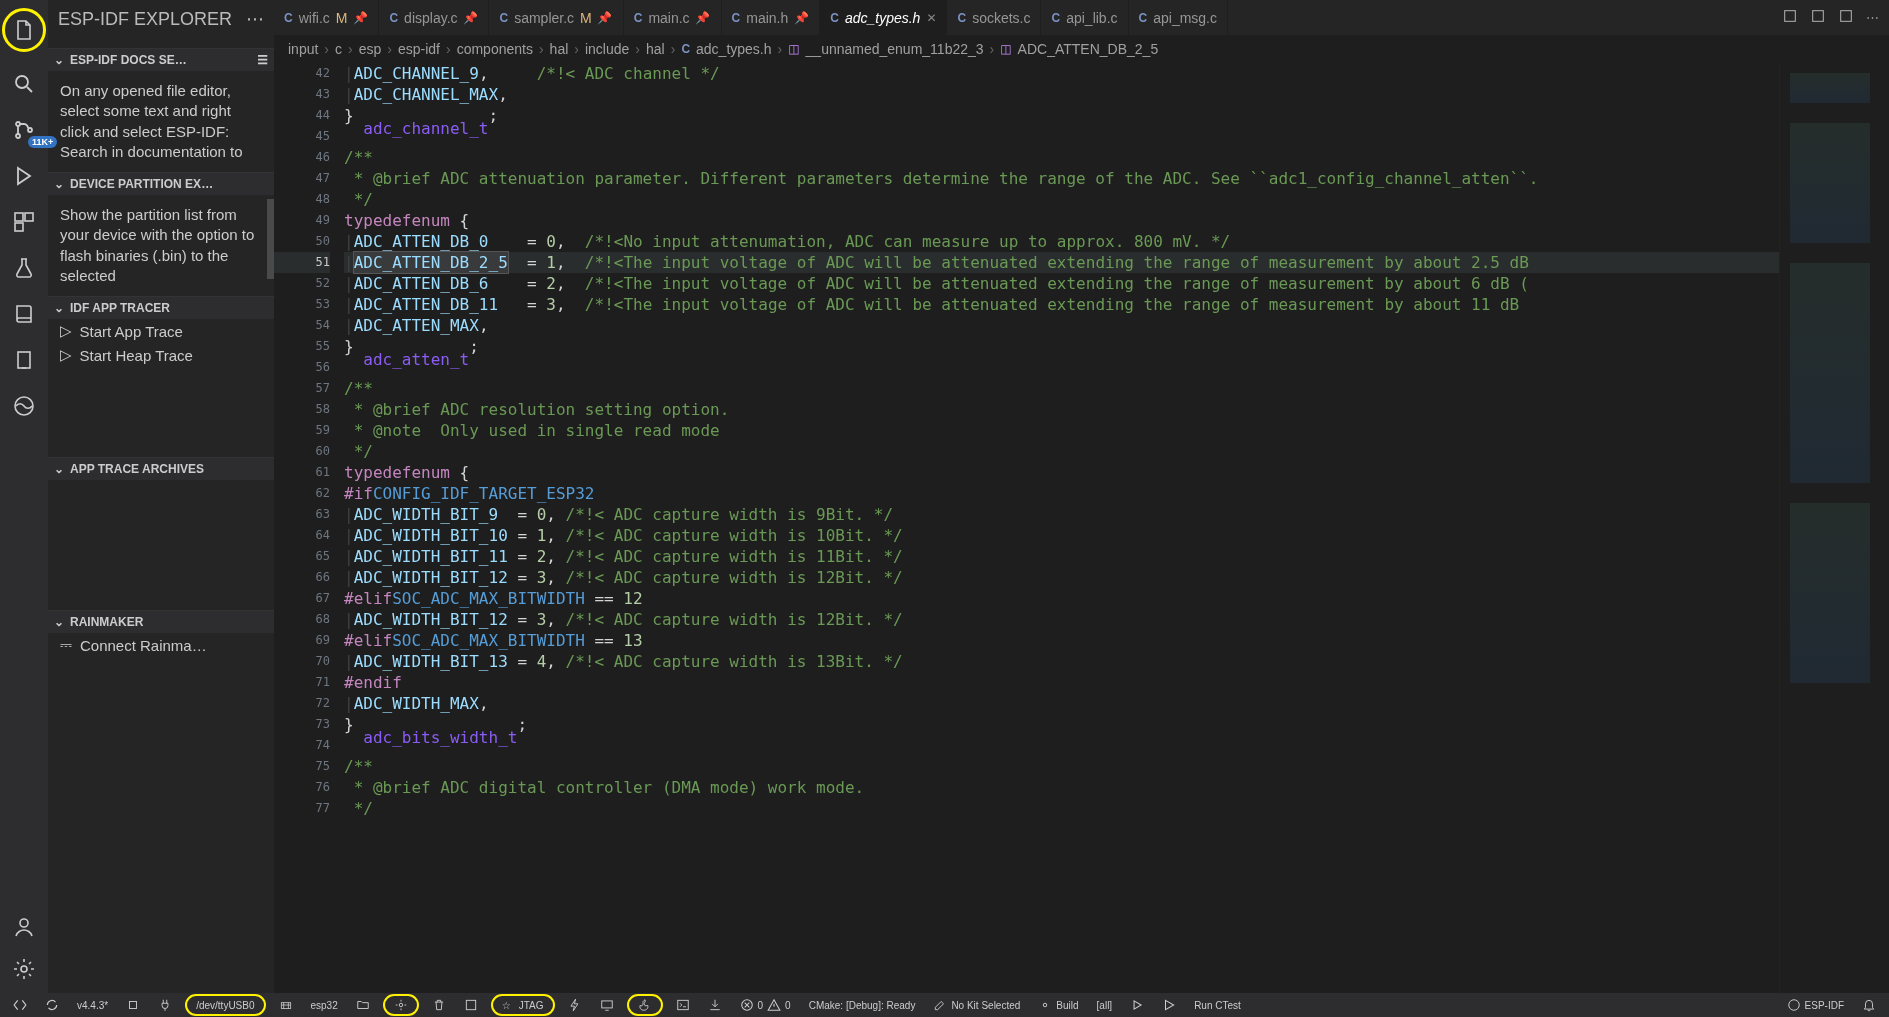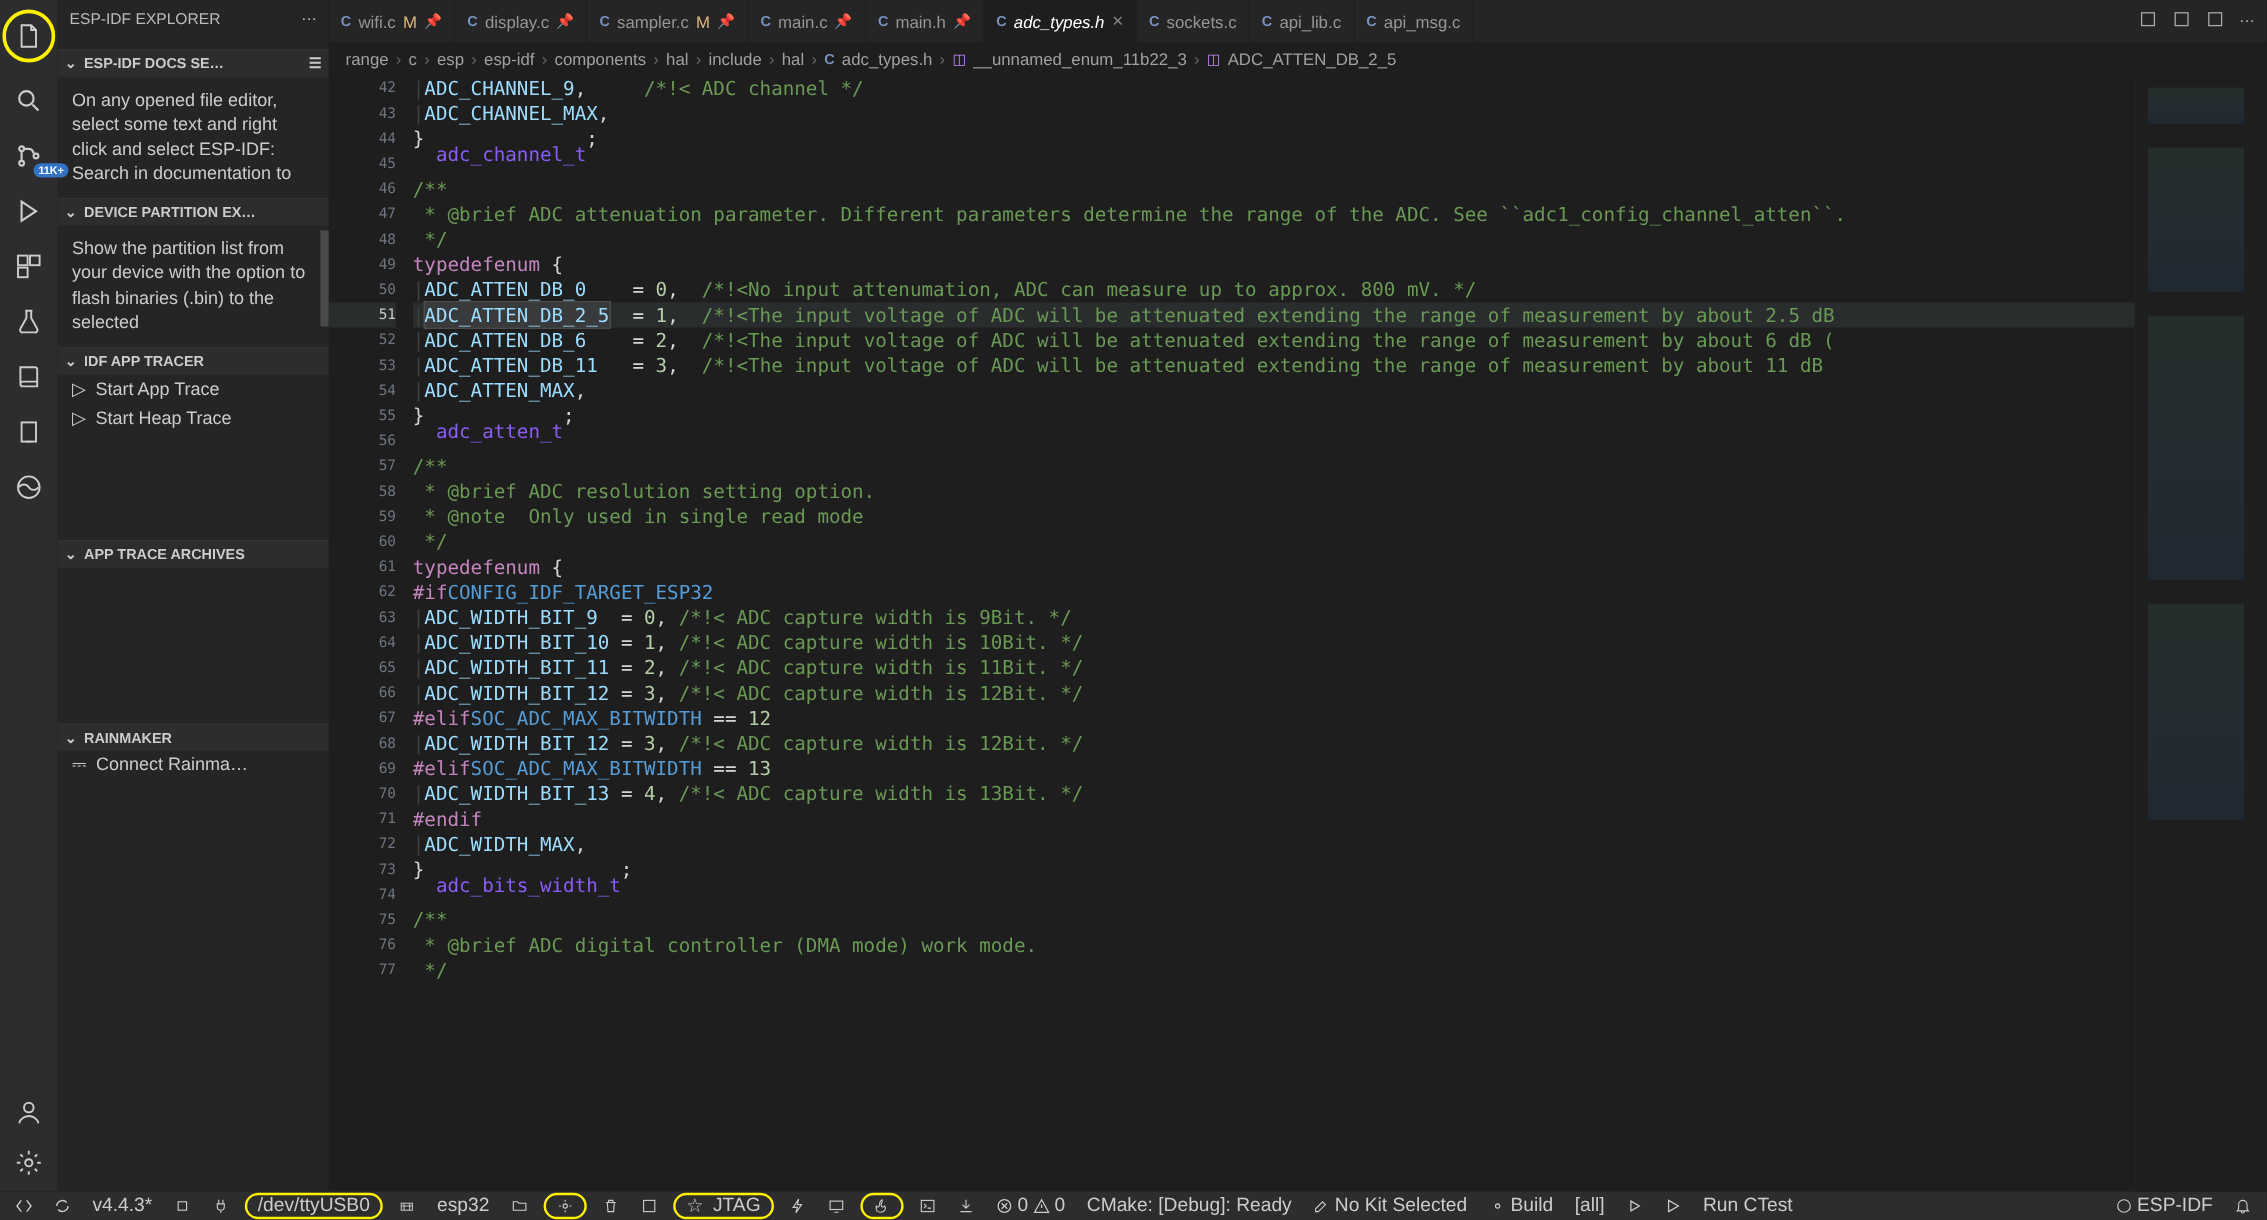--- a/index.html
+++ b/index.html
@@ -59,21 +59,21 @@
     
     .sidebar {
       width: 226px;
       background: #252526;
       display: flex;
       flex-direction: column;
       overflow: hidden;
     }
     .sidebar-title {
       padding: 8px 10px;
-      font-size: 13px;
+      font-size: 18px;
       color: #bbbbbb;
       display: flex;
       justify-content: space-between;
       align-items: center;
     }
     .sidebar-section-header {
       padding: 4px 6px;
       font-size: 12px;
       font-weight: 600;
       color: #ccc;
@@ -180,21 +180,21 @@
       border-left: 1px solid #222;
     }
     .minimap-blob { position: absolute; width: 80px; left: 10px; background: linear-gradient(#2b3a36, #234); opacity: .55; }
     
     
     .statusbar {
       height: 24px;
       background: #2d2d30;
       display: flex;
       align-items: center;
-      font-size: 16px;
+      font-size: 10px;
       color: #ccc;
       gap: 8px;
       padding: 0 8px;
     }
     .statusbar .item { display: flex; align-items: center; gap: 4px; padding: 0 5px; height: 100%; cursor: pointer; }
     .statusbar .ring { border: 2.5px solid #fff200; border-radius: 12px; padding: 1px 9px; height: 22px; display:flex; align-items:center; }
     .statusbar .spacer { flex: 1; }
     .statusbar svg { width: 14px; height: 14px; }
     
     .chev-down::before { content: "⌄"; display: inline-block; }
@@ -385,21 +385,21 @@
               <rect x="4" y="4" width="16" height="16"></rect>
             </svg></span>
           <span><svg width="16" height="16" viewBox="0 0 24 24" fill="none" stroke="#aaa" stroke-width="1.6">
               <rect x="4" y="4" width="16" height="16"></rect>
             </svg></span>
           <span>⋯</span>
         </div>
       </div>
 
     <div class="breadcrumbs" id="crumbs">
-        <span>range</span>
+        <span>input</span>
         <span class="sep">›</span>
         <span>c</span>
         <span class="sep">›</span>
         <span>esp</span>
         <span class="sep">›</span>
         <span>esp-idf</span>
         <span class="sep">›</span>
         <span>components</span>
         <span class="sep">›</span>
         <span>hal</span>

